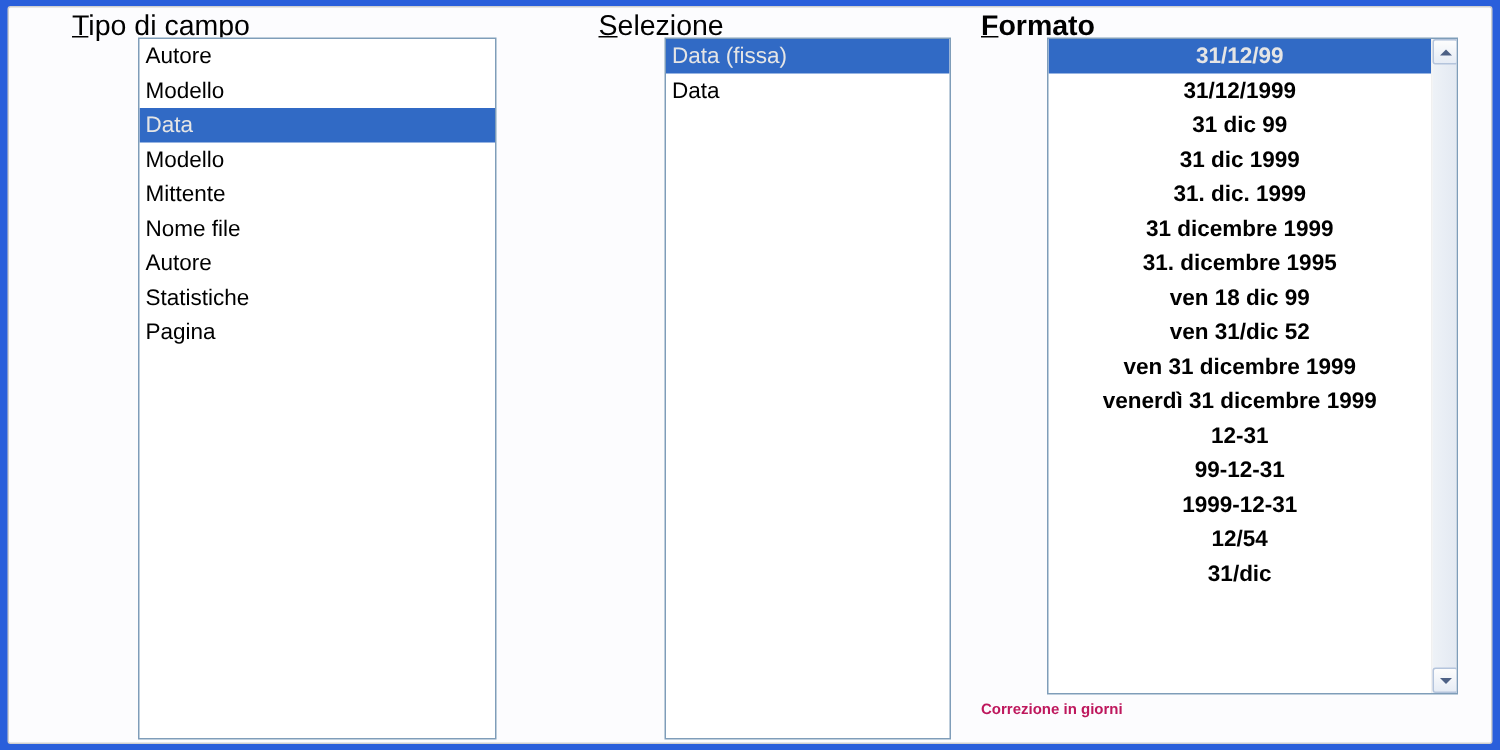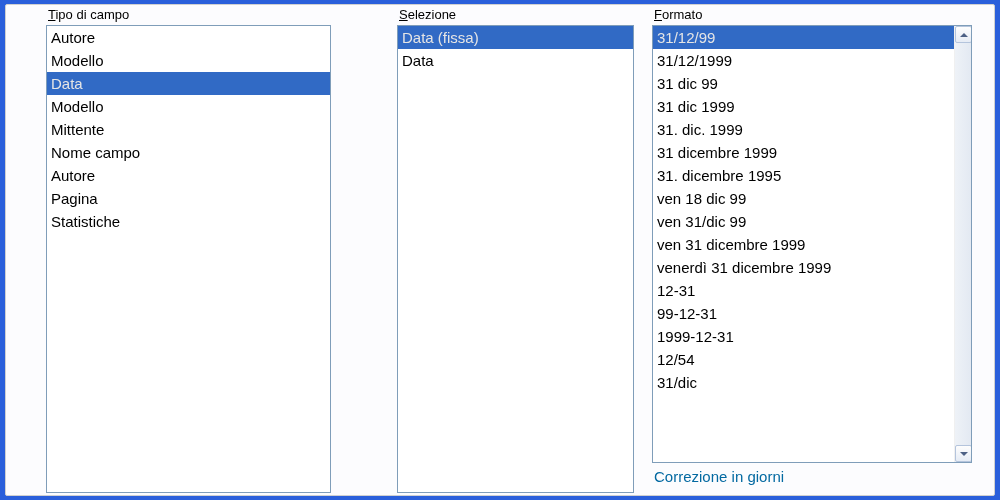--- a/index.html
+++ b/index.html
@@ -28,34 +28,35 @@
       gap: 18px;
     }
     .column {
       display: flex;
       flex-direction: column;
       flex: 1;
       min-width: 0;
     }
     .col-tipo { flex: 0 0 285px; }
     .col-selezione { flex: 0 0 285px; padding-left: 48px; }
-    .col-formato { flex: 1; }
+    .col-formato { flex: 1; font-weight: bold; }
     .col-label {
-      font-size: 13px;
+      font-size: 19px;
       color: #000;
       padding: 0 0 2px 2px;
       height: 18px;
     }
     .col-label .accel { text-decoration: underline; }
     .listbox {
       background: #fff;
       border: 1px solid #7f9db9;
       flex: 1;
       overflow: hidden;
       display: flex;
+      margin-left: 46px;
     }
     .list-inner {
       flex: 1;
       overflow: hidden;
     }
     .list-item {
       padding: 1px 4px 1px 4px;
       color: #000;
       white-space: nowrap;
       cursor: default;
@@ -87,48 +88,49 @@
     .scroll-arrow {
       width: 0; height: 0;
       border-left: 4px solid transparent;
       border-right: 4px solid transparent;
     }
     .scroll-arrow.up { border-bottom: 4px solid #4d6185; }
     .scroll-arrow.down { border-top: 4px solid #4d6185; }
     .format-box {
       flex: 0 0 438px;
       display: flex;
+      text-align: center;
     }
     .below-label {
       padding: 5px 0 0 2px;
-      font-size: 15px;
-      color: #0369a1;
+      font-size: 10px;
+      color: #be185d;
     }
   </style>
 </head>
 <body>
 
 <div class="outer-frame">
   <div class="inner-frame">
 
     <div class="column col-tipo">
       <div class="col-label">
         <span class="accel">T</span><span>ipo di campo</span>
       </div>
       <div class="listbox">
         <div class="list-inner" id="tipo-list">
             <div class="list-item">Autore</div>
             <div class="list-item">Modello</div>
             <div class="list-item selected">Data</div>
             <div class="list-item">Modello</div>
             <div class="list-item">Mittente</div>
-            <div class="list-item">Nome campo</div>
+            <div class="list-item">Nome file</div>
             <div class="list-item">Autore</div>
+            <div class="list-item">Statistiche</div>
             <div class="list-item">Pagina</div>
-            <div class="list-item">Statistiche</div>
           </div>
       </div>
     </div>
 
     <div class="column col-selezione">
       <div class="col-label">
         <span class="accel">S</span><span>elezione</span>
       </div>
       <div class="listbox">
         <div class="list-inner" id="selezione-list">
@@ -145,21 +147,21 @@
       <div class="listbox format-box">
         <div class="list-inner" id="formato-list">
             <div class="list-item selected">31/12/99</div>
             <div class="list-item">31/12/1999</div>
             <div class="list-item">31 dic 99</div>
             <div class="list-item">31 dic 1999</div>
             <div class="list-item">31. dic. 1999</div>
             <div class="list-item">31 dicembre 1999</div>
             <div class="list-item">31. dicembre 1995</div>
             <div class="list-item">ven 18 dic 99</div>
-            <div class="list-item">ven 31/dic 99</div>
+            <div class="list-item">ven 31/dic 52</div>
             <div class="list-item">ven 31 dicembre 1999</div>
             <div class="list-item">venerdì 31 dicembre 1999</div>
             <div class="list-item">12-31</div>
             <div class="list-item">99-12-31</div>
             <div class="list-item">1999-12-31</div>
             <div class="list-item">12/54</div>
             <div class="list-item">31/dic</div>
           </div>
         <div class="scrollbar">
           <div class="scroll-btn">

